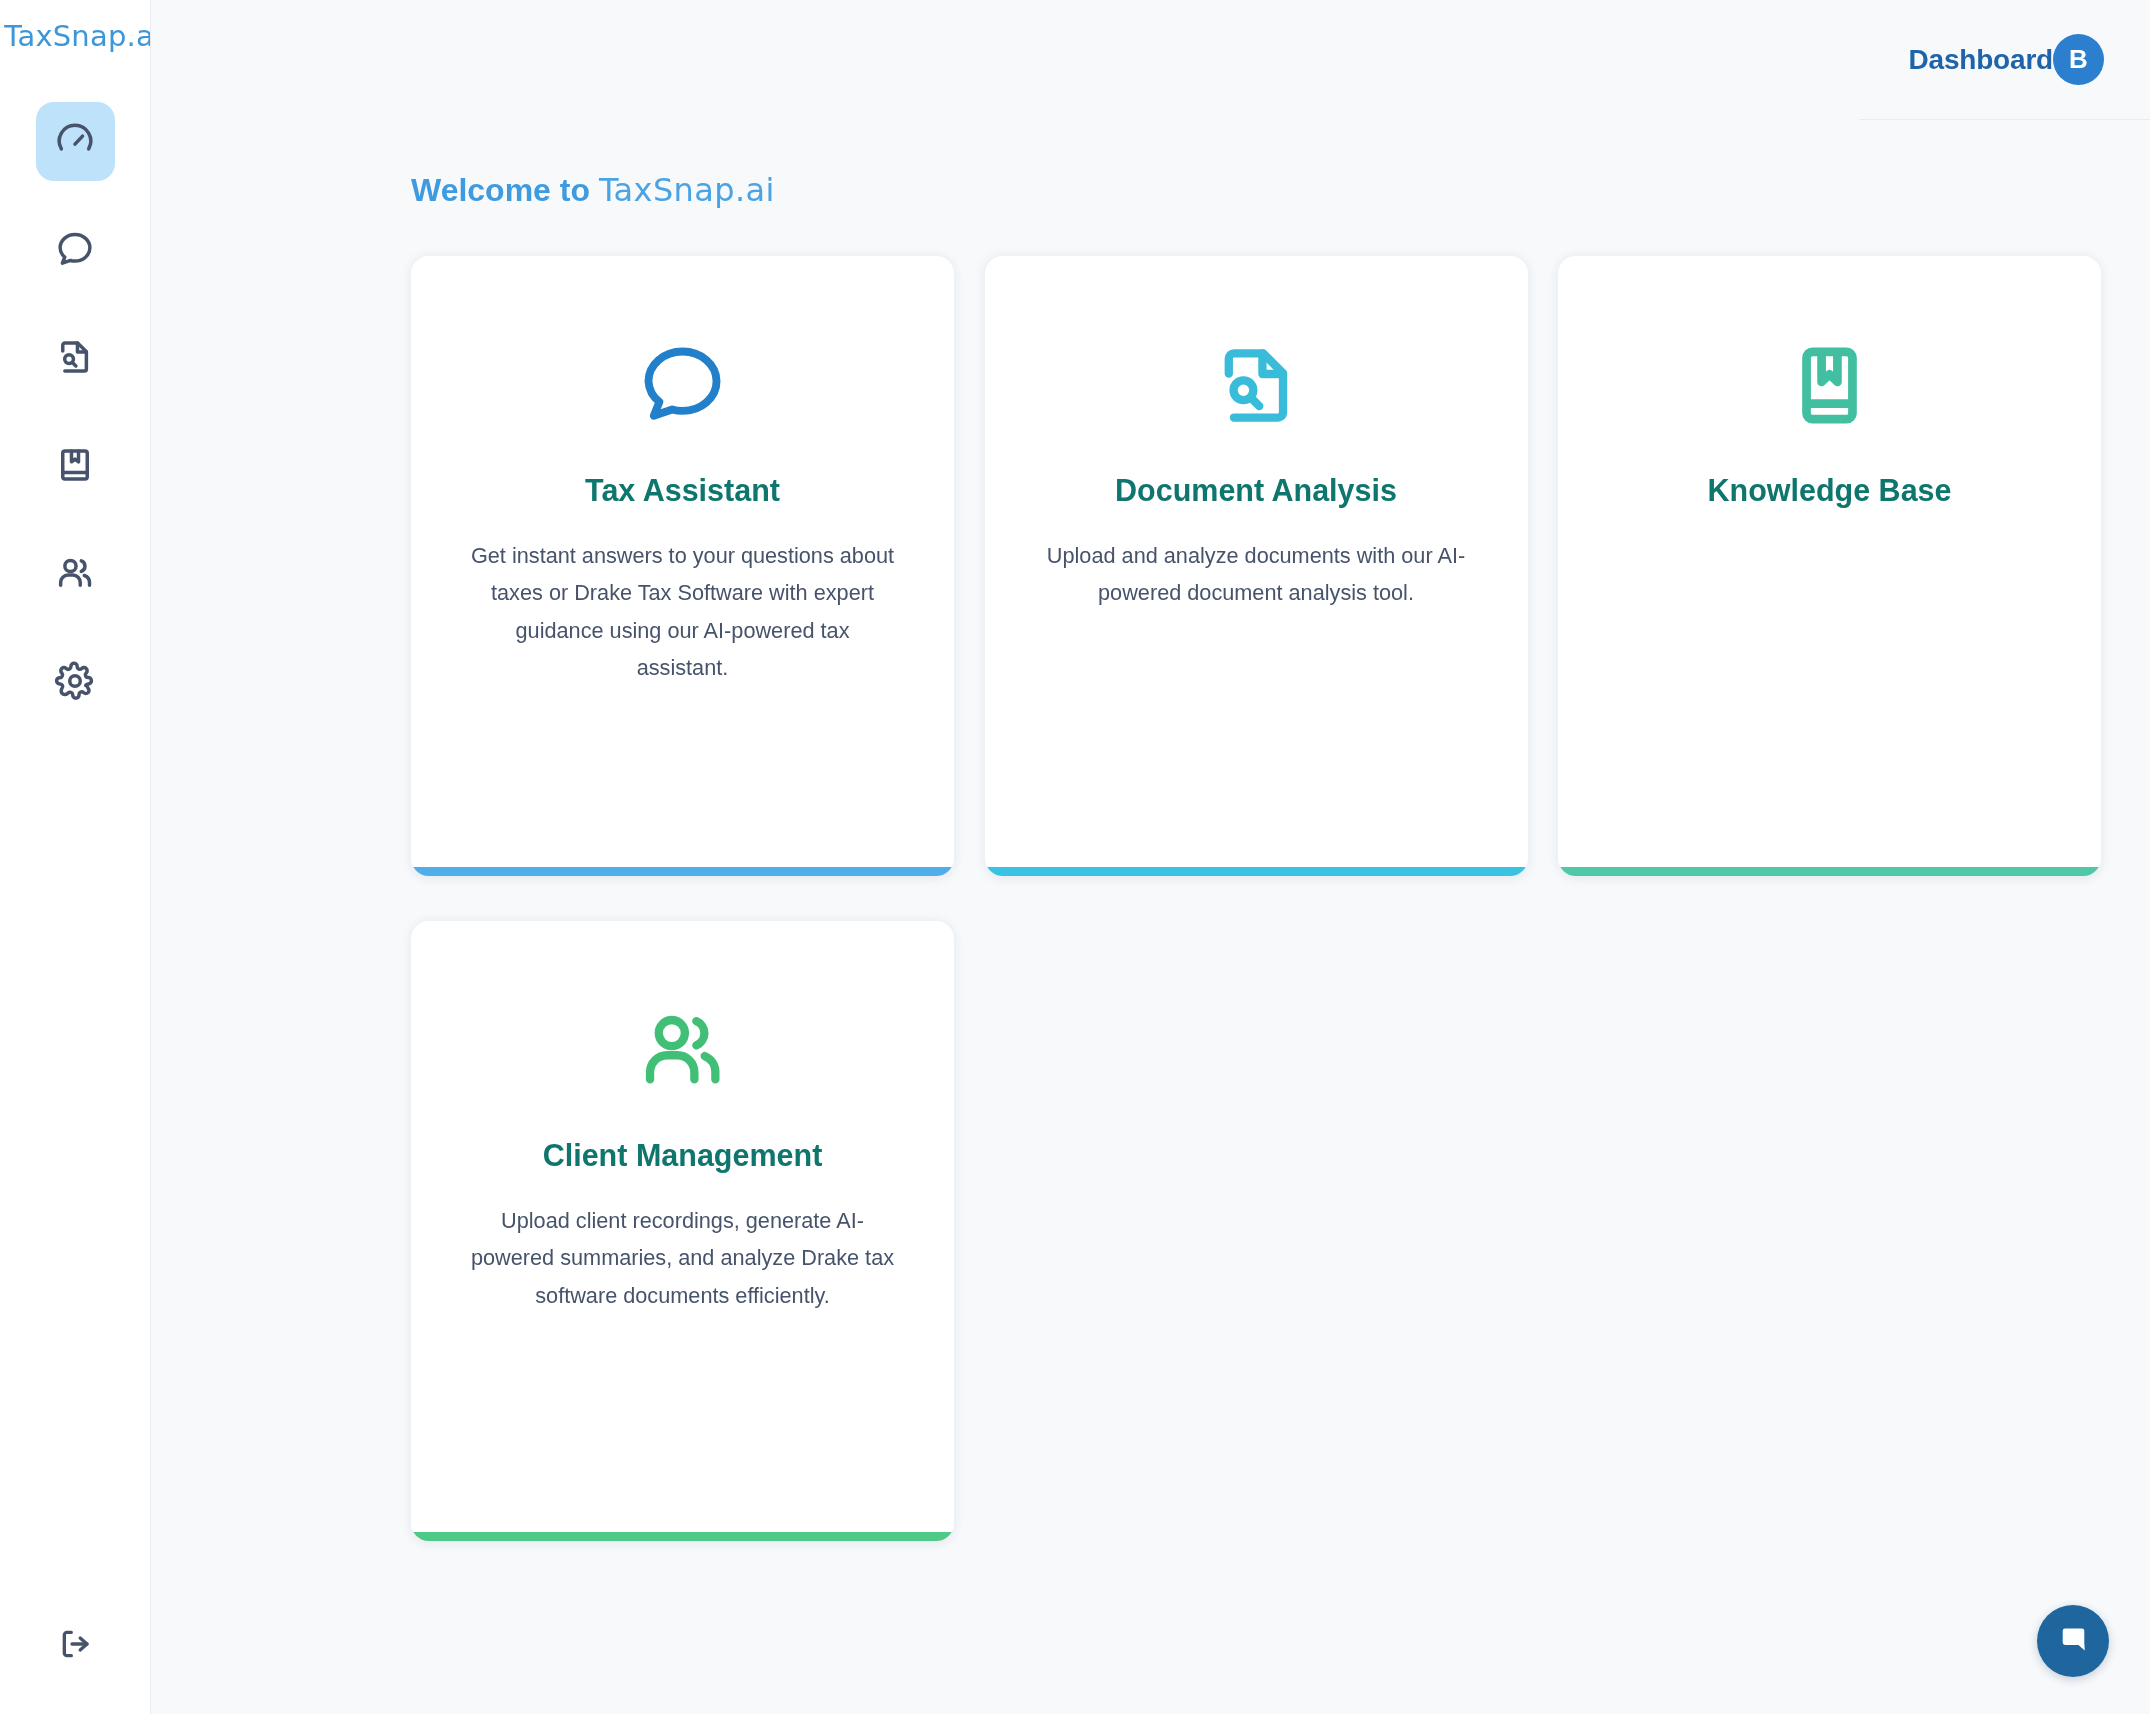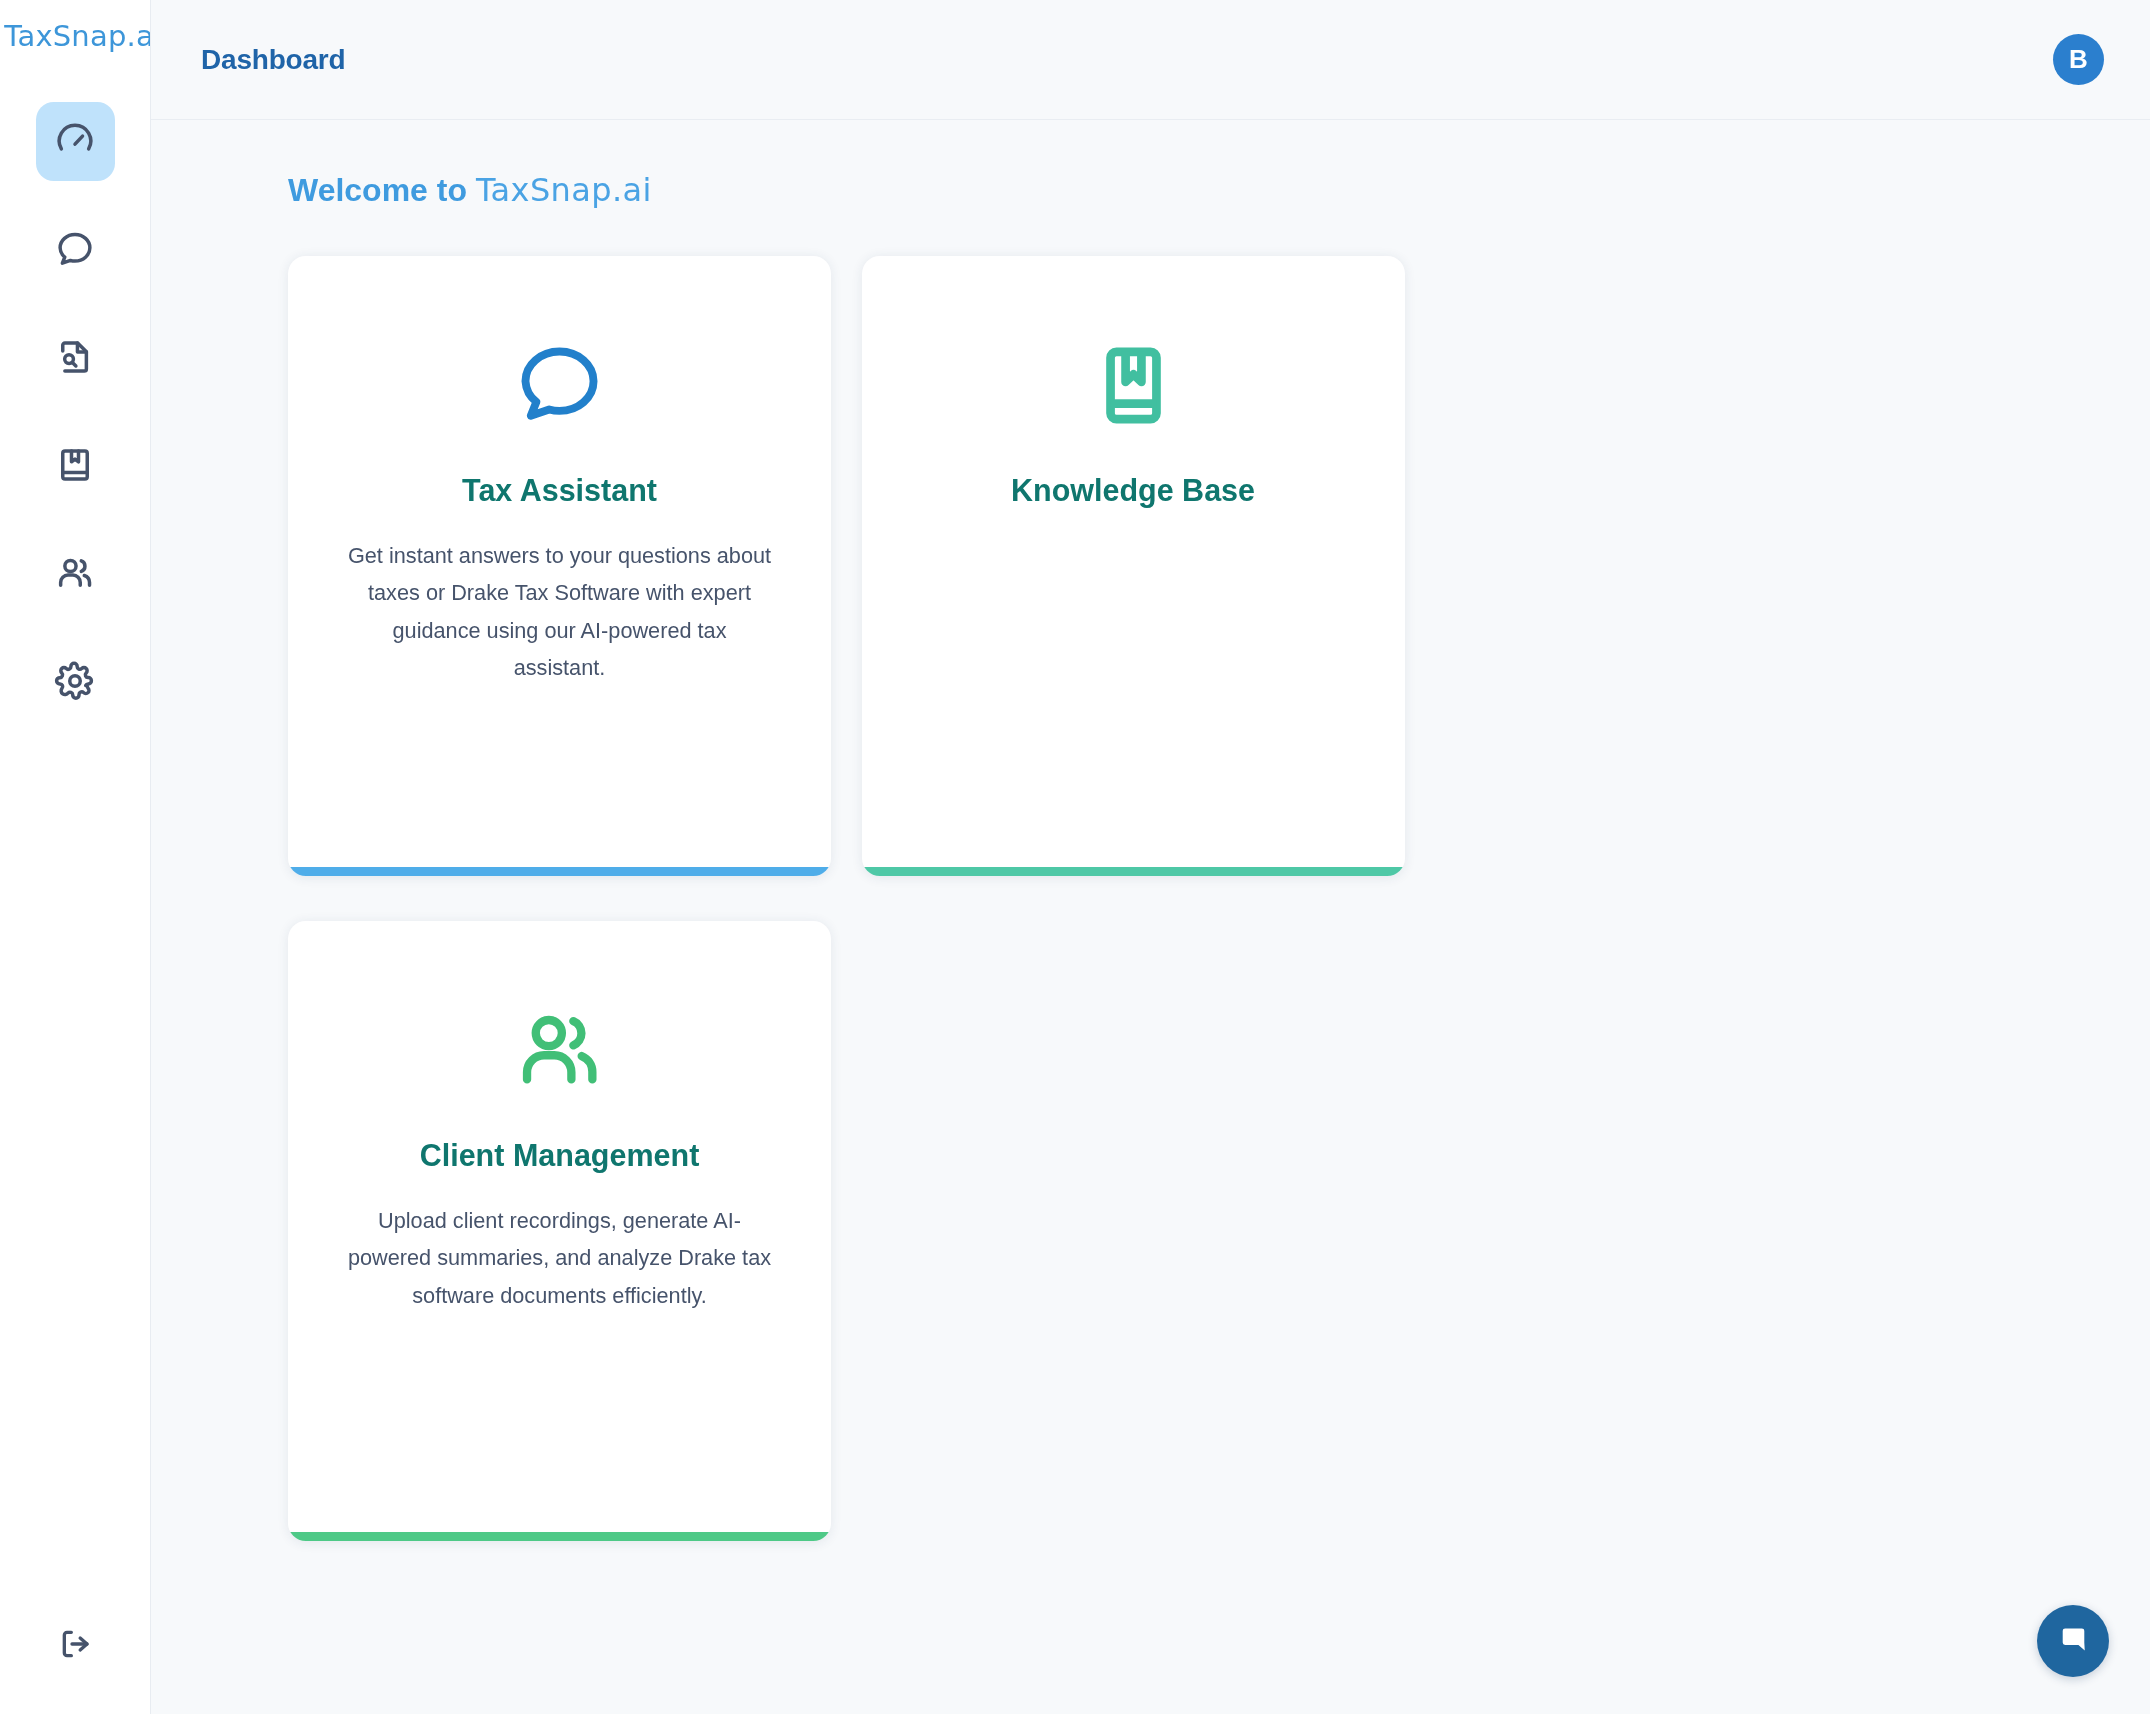--- a/index.html
+++ b/index.html
@@ -42,21 +42,21 @@
   .nav-icon-stroke { stroke: #46536b; stroke-width: 2; fill: none;
     stroke-linecap: round; stroke-linejoin: round; }
   .logout {
     position: absolute; bottom: 47px; left: 0; width: 151px;
     display: flex; align-items: center; justify-content: center;
     cursor: pointer;
   }
 
   
   .main { flex: 1; height: 1714px; display: flex; flex-direction: column;
-          background: #f7f9fb; position: relative; overflow: hidden; }
+          background: #f7f9fb; position: relative; overflow: hidden; align-items: flex-end; }
 
   .topbar {
     height: 120px; min-height: 120px;
     display: flex; align-items: center; justify-content: space-between;
     padding: 0 47px 0 50px;
     border-bottom: 1.6px solid #e9edf2;
     background: #f7f9fb;
   }
   .topbar-title {
     font-size: 28px; font-weight: bold; color: #1f64a8;
@@ -230,20 +230,35 @@
               <svg width="95" height="95" viewBox="0 0 24 24">
                 <path d="M20.6 10.9c0 4.15-3.85 7.5-8.6 7.5-.9 0-1.78-.12-2.6-.35l-4.65 1.6 1.4-3.5A7.15 7.15 0 0 1 3.4 10.9c0-4.15 3.85-7.5 8.6-7.5s8.6 3.35 8.6 7.5z" fill="none" stroke="#2280cb" stroke-width="2" stroke-linecap="round" stroke-linejoin="round"></path>
               </svg>
             </span>
           </div>
           <div class="card-title">Tax Assistant</div>
           <div class="card-desc">Get instant answers to your questions about taxes or Drake Tax Software with expert guidance using our AI-powered tax assistant.</div>
           <div class="card-accent" style="background:#4fade9"></div>
         </div>
 
+        <div class="card">
+          <div class="card-icon">
+            <span>
+              <svg width="95" height="95" viewBox="0 0 24 24">
+                <path d="M5 9V5.2A1.3 1.3 0 0 1 6.3 3.9h7.4l5 5v10A1.3 1.3 0 0 1 17.4 20.1H6.3" fill="none" stroke="#38bcd9" stroke-width="2.1" stroke-linecap="round" stroke-linejoin="round"></path>
+                <path d="M13.5 3.9v5.2h5.2" fill="none" stroke="#38bcd9" stroke-width="2.1" stroke-linecap="round" stroke-linejoin="round"></path>
+                <circle cx="8.7" cy="13.2" r="2.5" fill="none" stroke="#38bcd9" stroke-width="2.1"></circle>
+                <path d="M10.6 15.1l2.1 2.1" fill="none" stroke="#38bcd9" stroke-width="2.1" stroke-linecap="round"></path>
+              </svg>
+            </span>
+          </div>
+          <div class="card-title">Document Analysis</div>
+          <div class="card-desc">Upload and analyze documents with our AI-powered document analysis tool.</div>
+          <div class="card-accent" style="background:#38c3e2"></div>
+        </div>
 
         <div class="card">
           <div class="card-icon">
             <span>
               <svg width="95" height="95" viewBox="0 0 24 24">
                 <rect x="6.2" y="3.5" width="11.6" height="17" rx="1.5" fill="none" stroke="#41bfa0" stroke-width="2.2"></rect>
                 <path d="M6.2 16.6h11.6" fill="none" stroke="#41bfa0" stroke-width="2.2"></path>
                 <path d="M10 3.5v7.6l2-1.9 2 1.9V3.5" fill="none" stroke="#41bfa0" stroke-width="2.2" stroke-linejoin="round"></path>
               </svg>
             </span>

